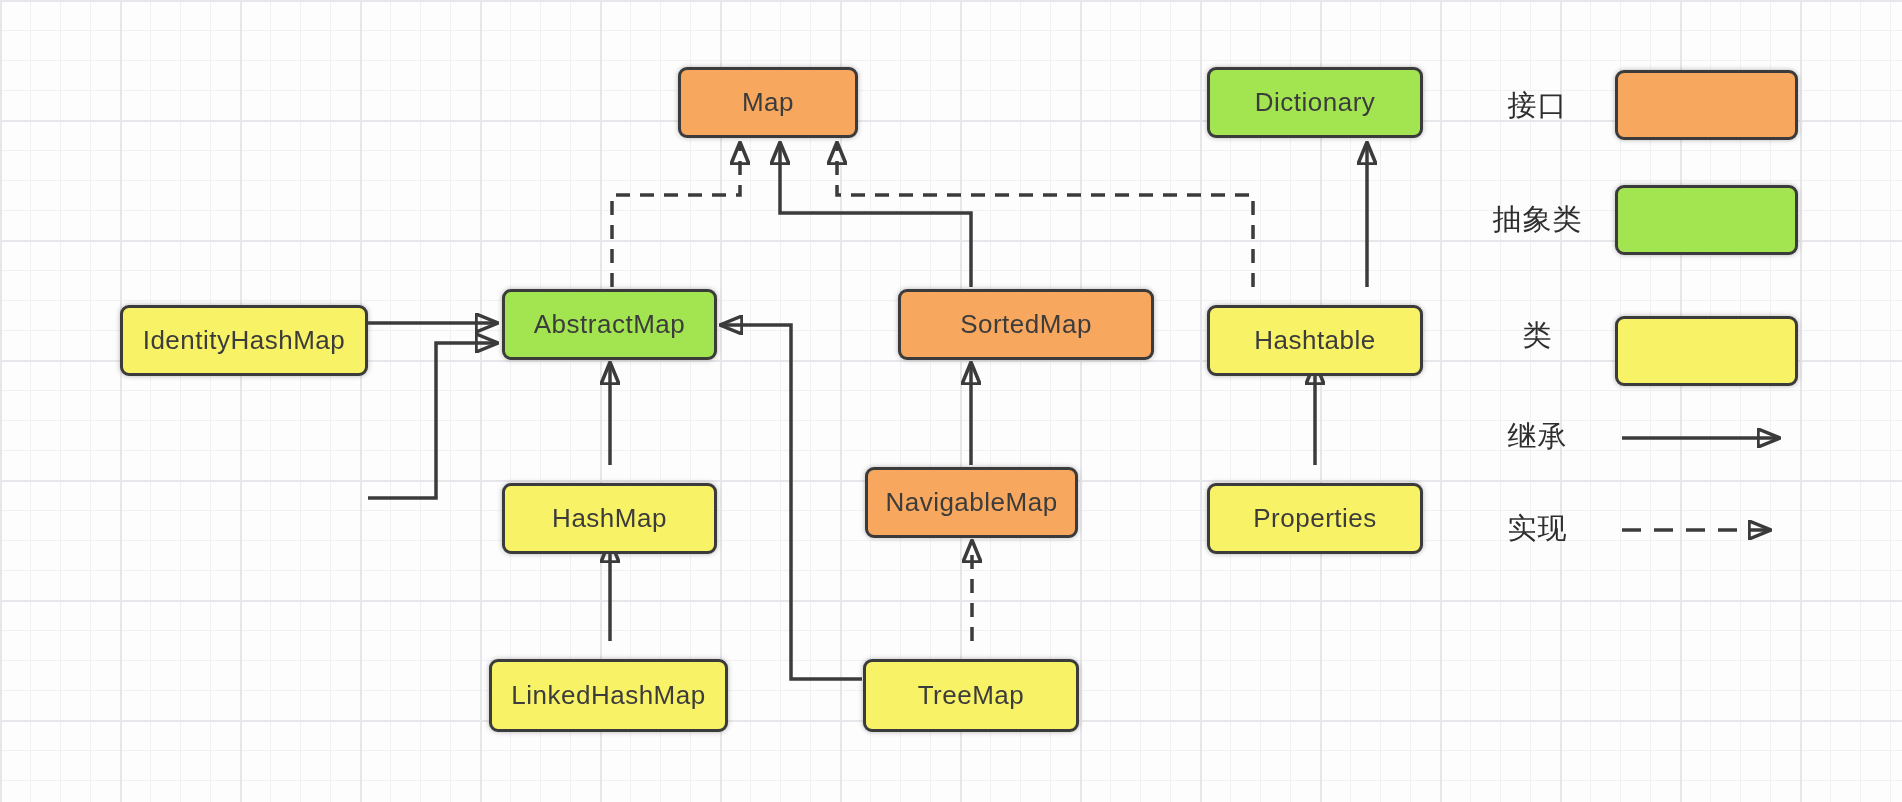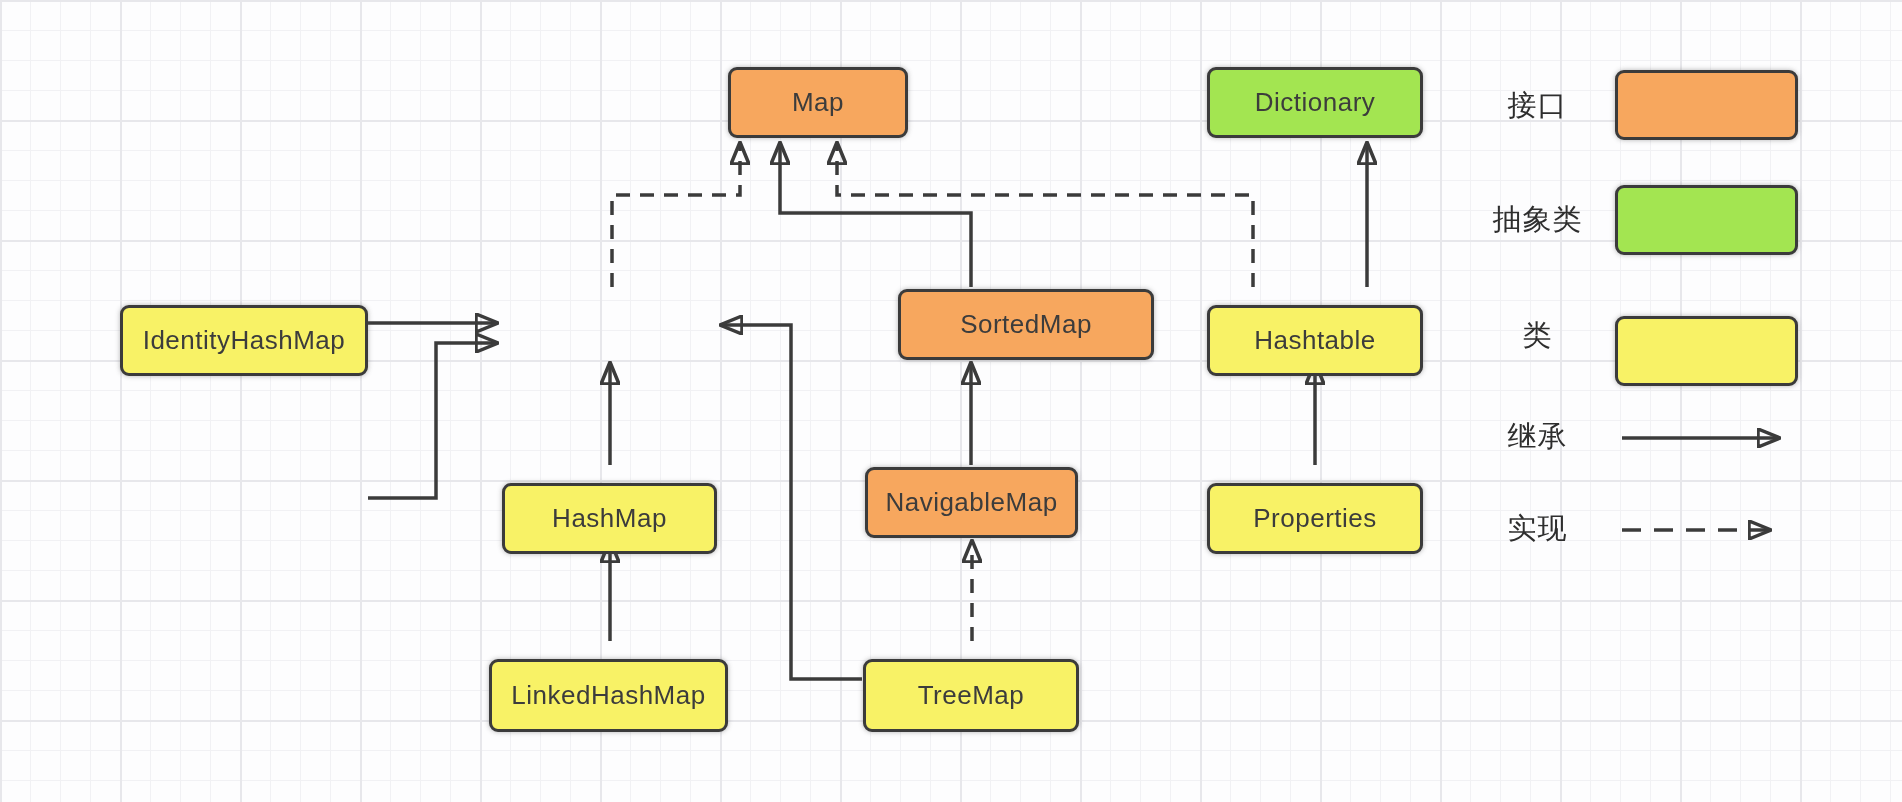--- a/index.html
+++ b/index.html
@@ -62,29 +62,32 @@
     <path d="M1315 465 V363" marker-end="url(#arrow)"></path>
     <path d="M1367 287 V143" marker-end="url(#arrow)"></path>
     <path d="M971 287 V213 H780 V143" marker-end="url(#arrow)"></path>
     <path class="dashed" d="M612 287 V195 H740 V143" marker-end="url(#arrow)"></path>
     <path class="dashed" d="M1253 287 V195 H837 V143" marker-end="url(#arrow)"></path>
 
     <path d="M1622 438 H1779" marker-end="url(#arrow)"></path>
     <path class="legend-dashed" d="M1622 530 H1770" marker-end="url(#arrow)"></path>
   </svg>
 
-  <div class="node interface" style="left:728px;top:67px;width:180px;height:71px">
+  <div class="node interface" style="left:678px;top:67px;width:180px;height:71px">
     <span>Map</span>
   </div>
   <div class="node abstract" style="left:1207px;top:67px;width:216px;height:71px">
     <span>Dictionary</span>
   </div>
 
   <div class="node class" style="left:120px;top:289px;width:248px;height:71px">
     <span>IdentityHashMap</span>
+  </div>
+  <div class="node abstract" style="left:502px;top:289px;width:215px;height:71px">
+    <span>AbstractMap</span>
   </div>
   <div class="node interface" style="left:898px;top:289px;width:256px;height:71px">
     <span>SortedMap</span>
   </div>
   <div class="node class" style="left:1207px;top:289px;width:216px;height:71px">
     <span>Hashtable</span>
   </div>
 
   <div class="node class" style="left:502px;top:467px;width:215px;height:71px">
     <span>HashMap</span>

